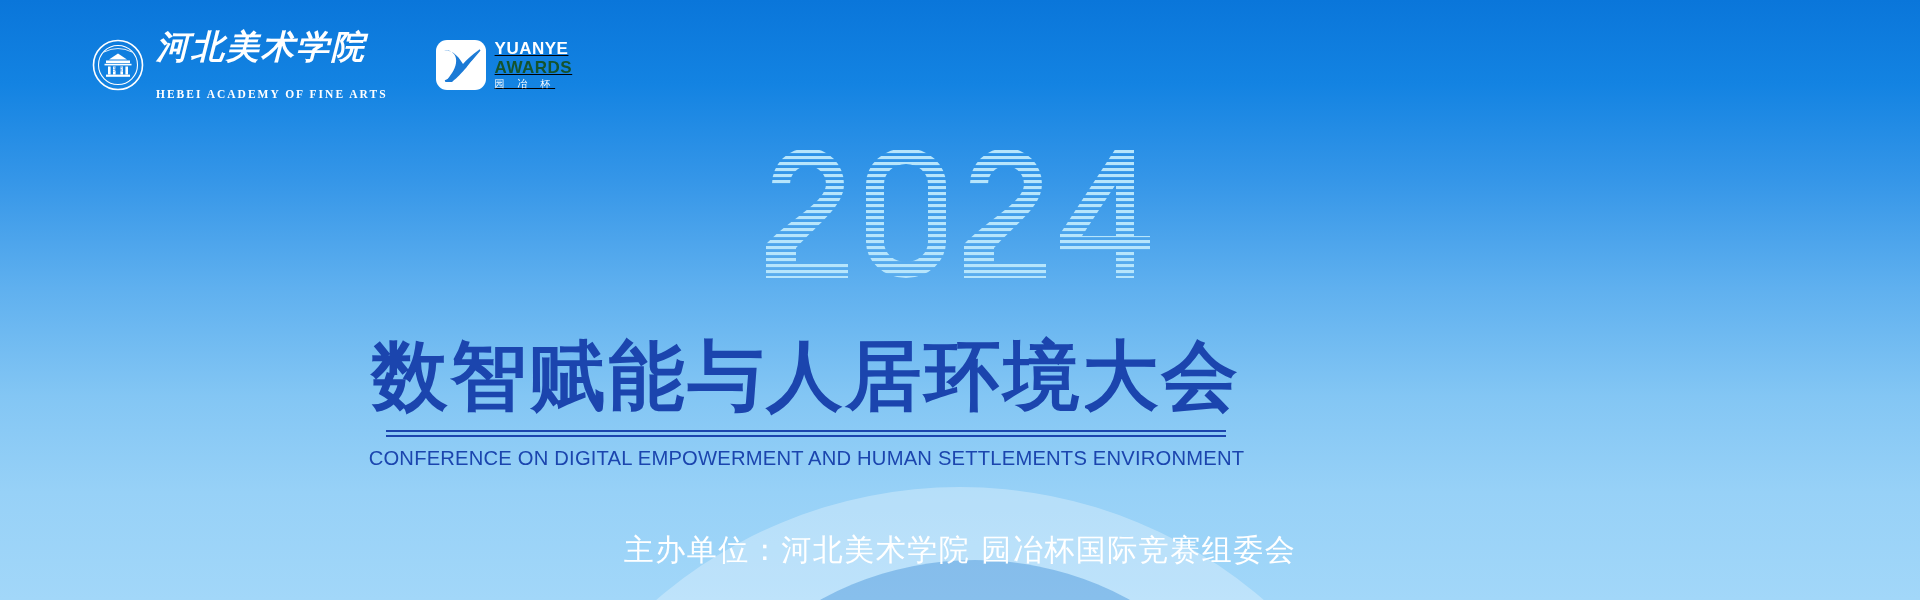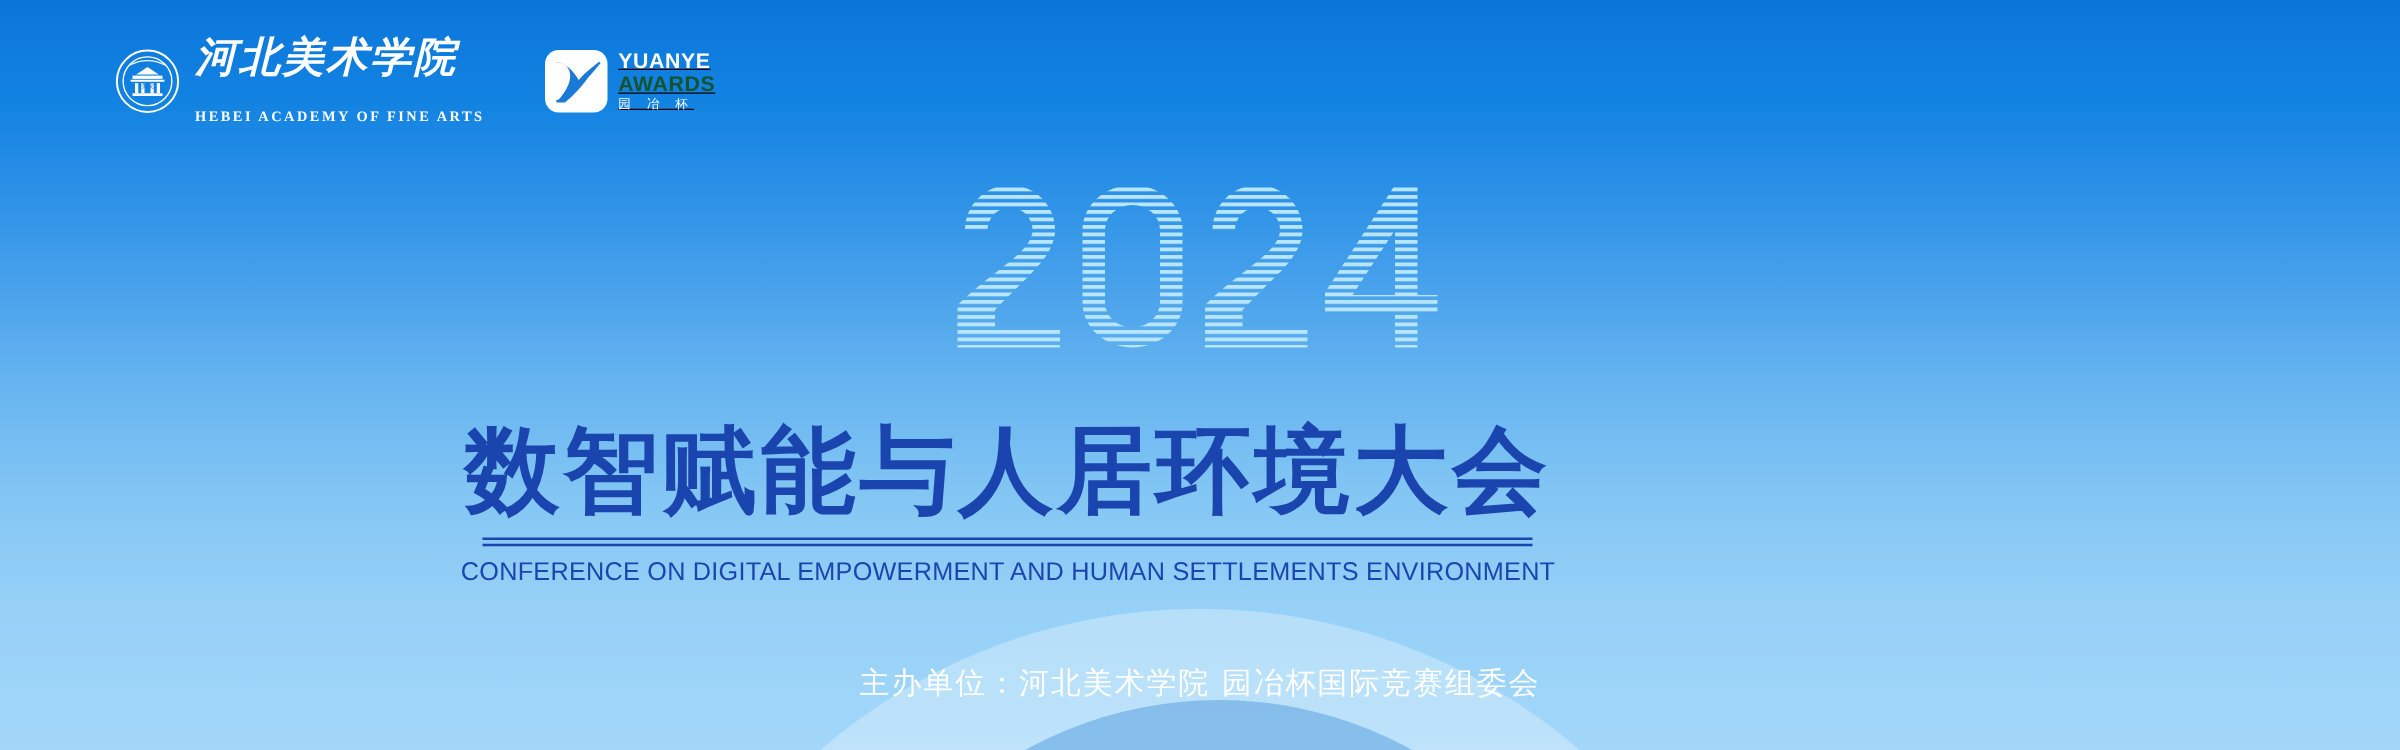--- a/index.html
+++ b/index.html
@@ -100,21 +100,21 @@
     color:#1b45ae;
     white-space:nowrap;
     transform: scaleX(0.985);
   }
 
   
   .organizer {
     position:absolute; top:530px; left:0; width:1920px;
     text-align:center; z-index:6;
     font-family:"DejaVu Sans", sans-serif;
-    font-size:24px;
+    font-size:30px;
     color:#ffffff;
     letter-spacing:1.5px;
     white-space:nowrap;
   }
 </style>
 </head>
 <body>
 
 <div class="arcs">
   <div class="arc-outer"></div>

